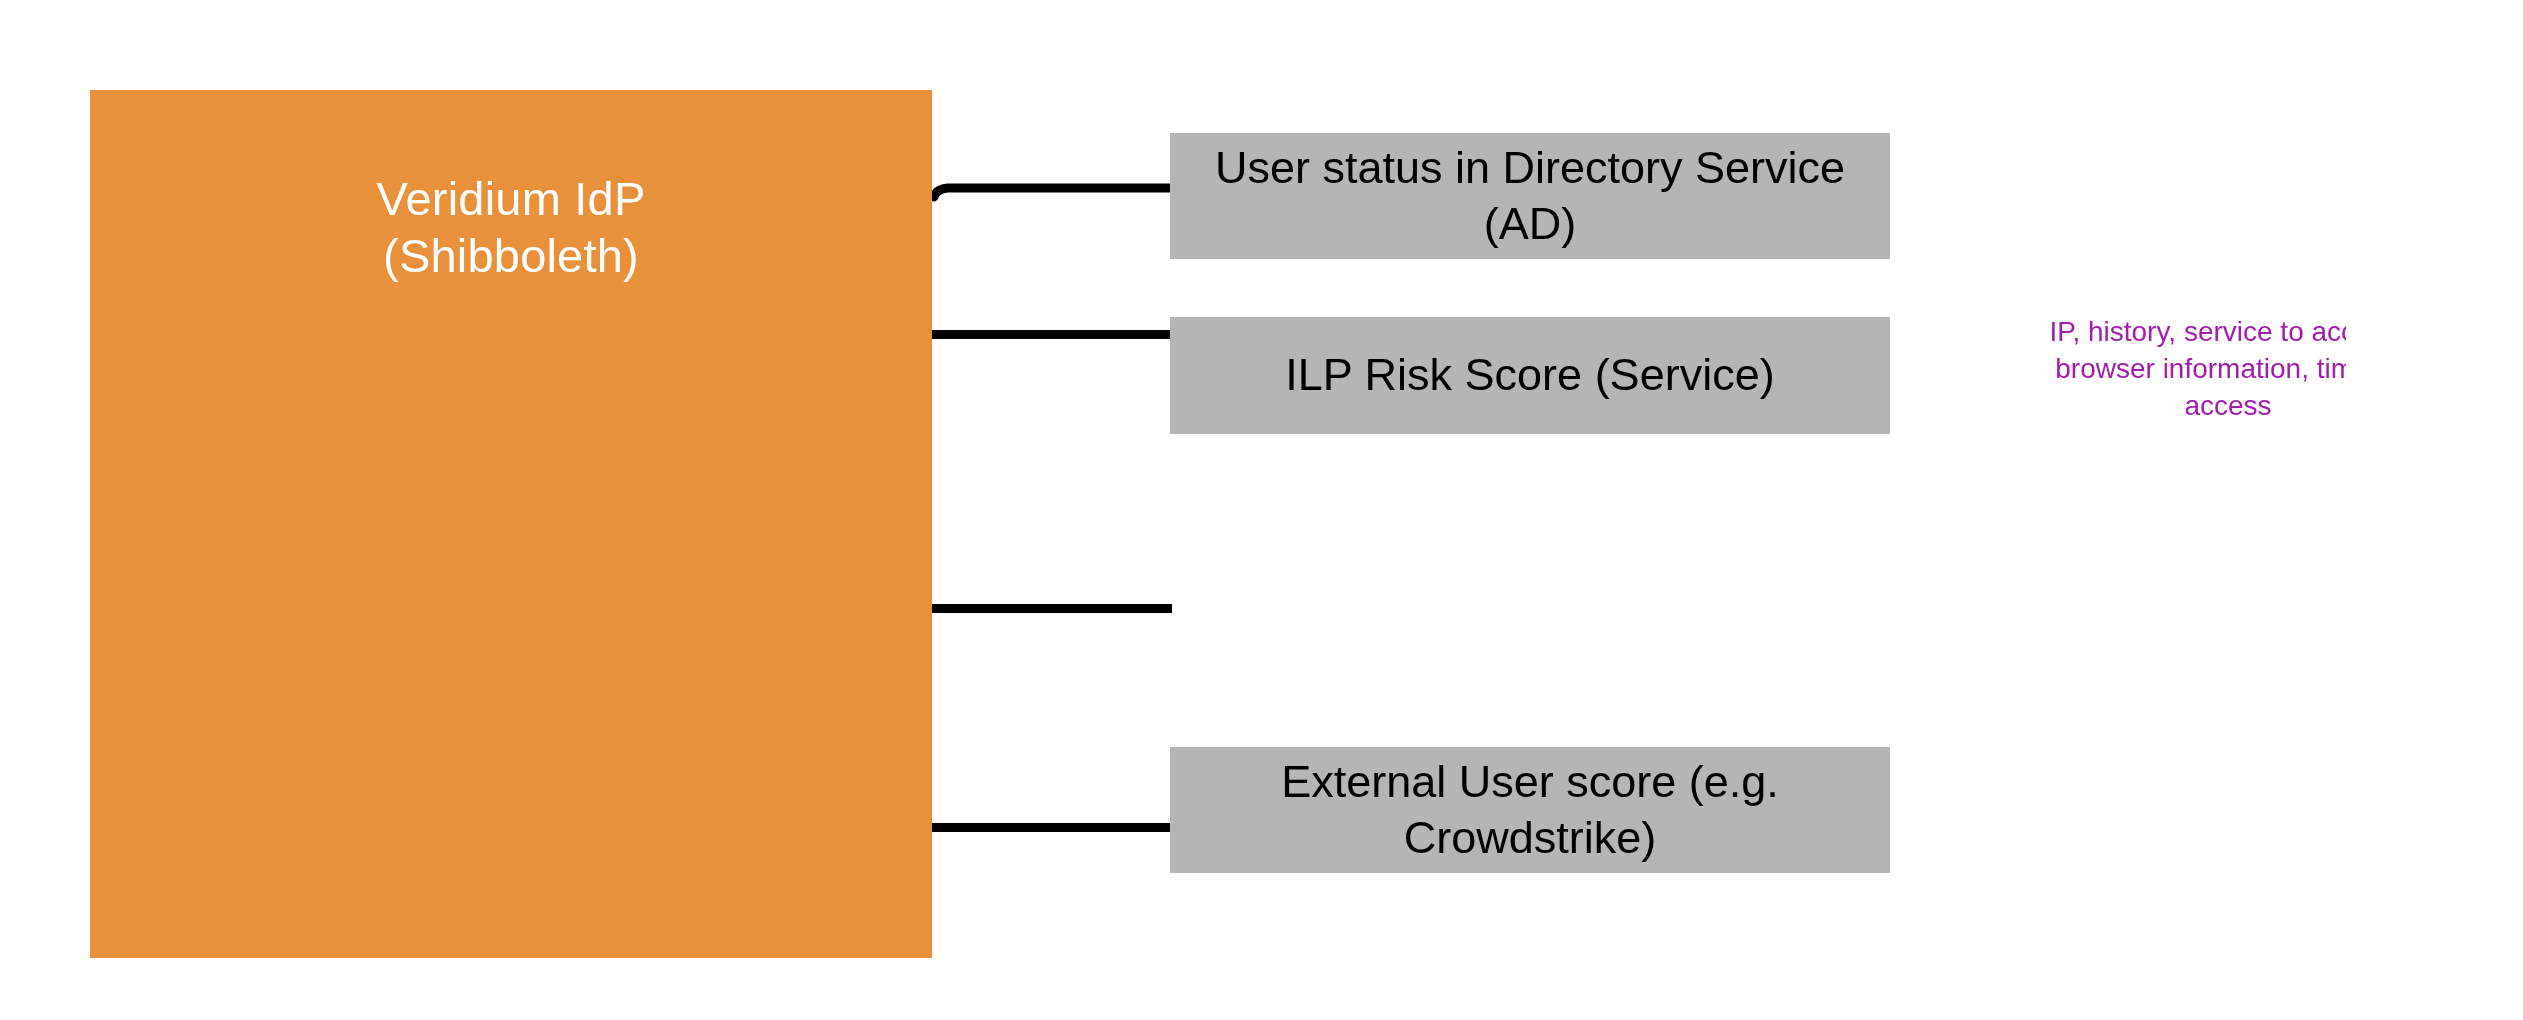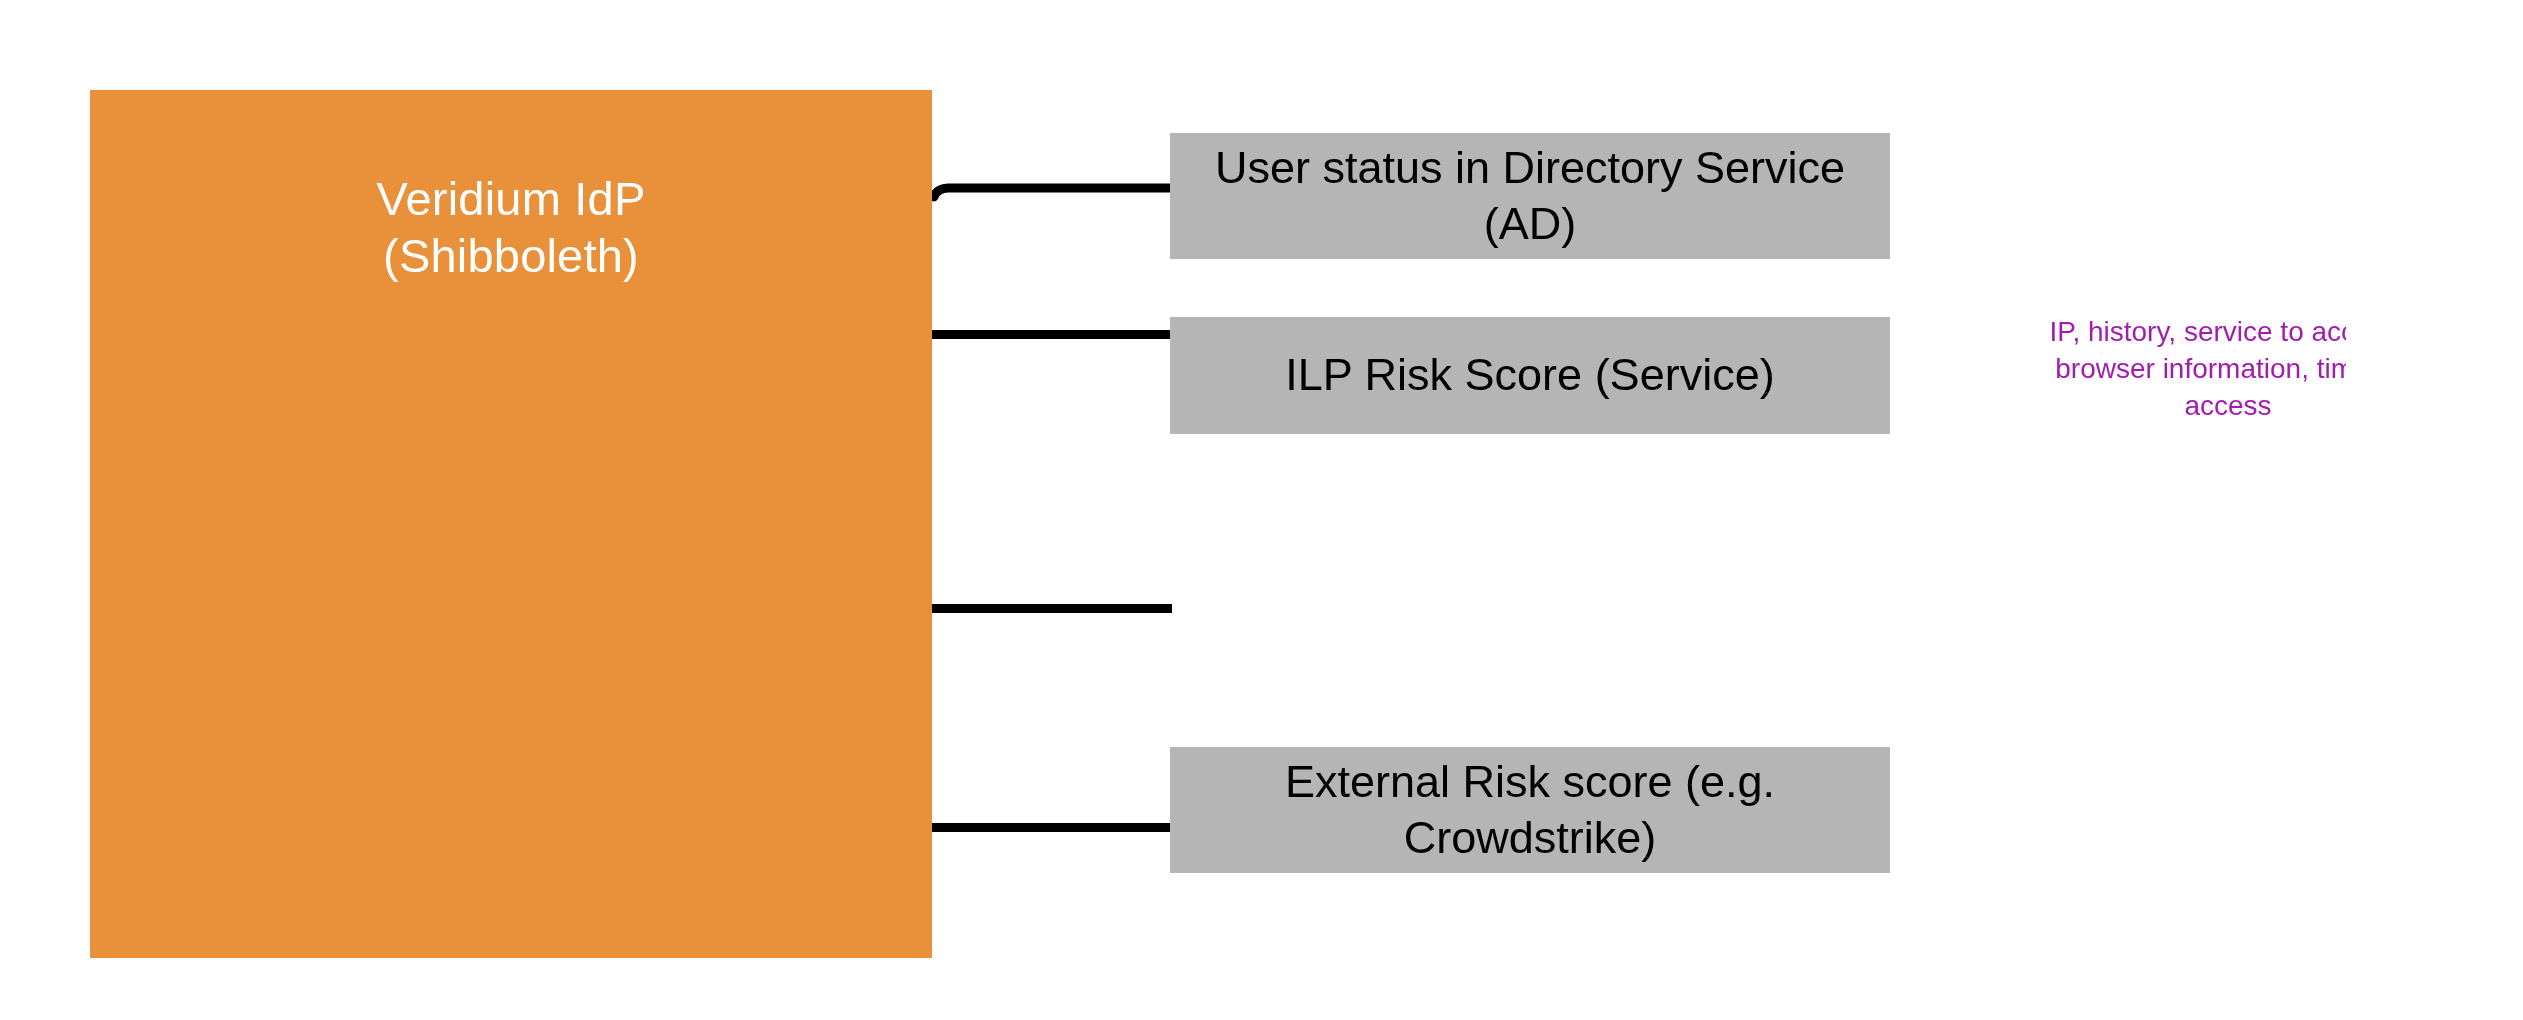--- a/index.html
+++ b/index.html
@@ -133,20 +133,20 @@
   <div class="signal-box" id="signal-box-0">
     <div class="signal-label">User status in Directory Service (AD)</div>
   </div>
 
   <div class="signal-box" id="signal-box-1">
     <div class="signal-label">ILP Risk Score (Service)</div>
   </div>
 
 
   <div class="signal-box" id="signal-box-3">
-    <div class="signal-label">External Risk score (e.g. Crowdstrike)</div>
+    <div class="signal-label">External User score (e.g. Crowdstrike)</div>
   </div>
 
   <div class="context-note">IP, history, service to access,
 browser information, time to
 access</div>
 
 </div>
 
 </body></html>

